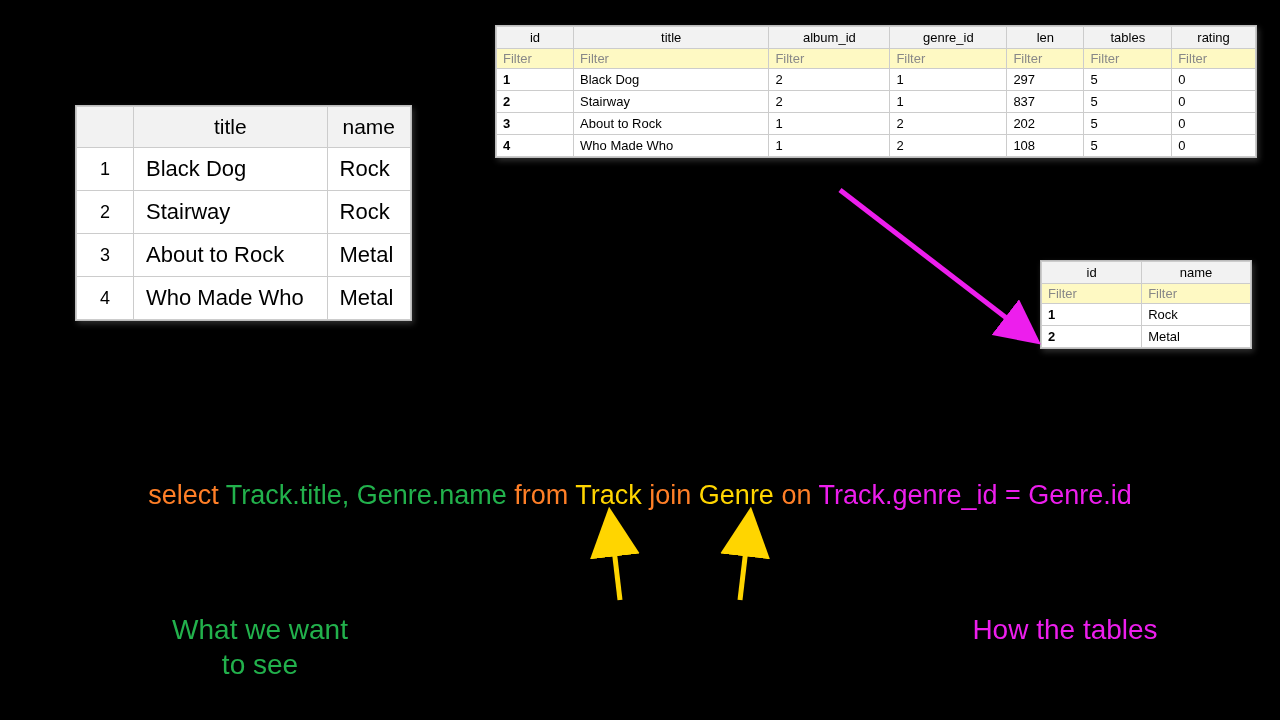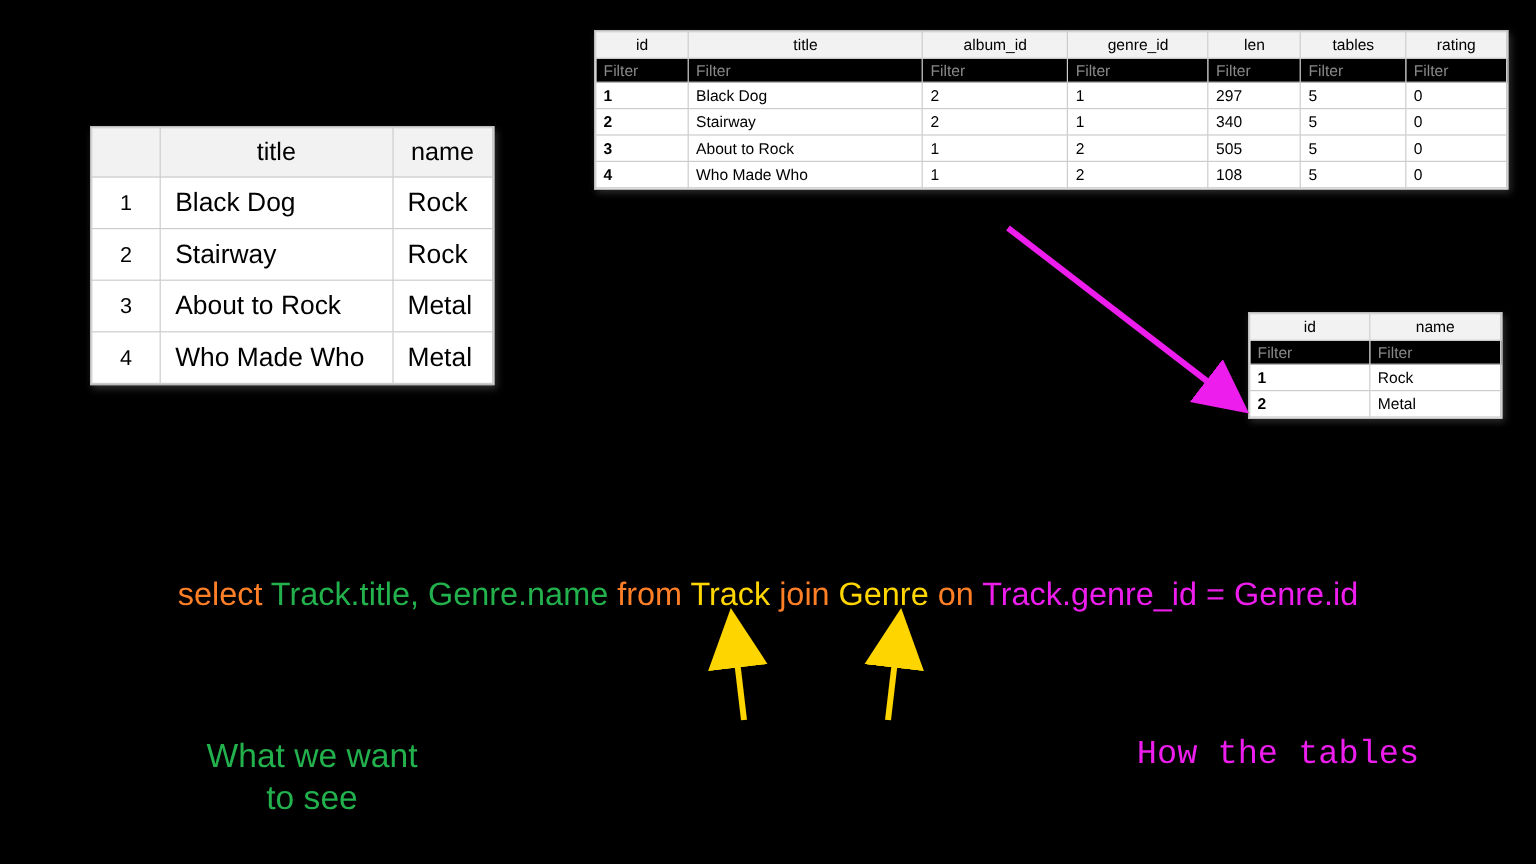--- a/index.html
+++ b/index.html
@@ -24,21 +24,21 @@
     background: #fff;
     font-weight: normal;
   }
   th {
     background: #f2f2f2;
     text-align: center;
     font-weight: normal;
     font-size: 13px;
   }
   .filter-row td {
-    background: #000000;
+    background: #fef9c3;
     color: #888;
     font-size: 12px;
     padding: 2px 6px;
   }
   .bold { font-weight: bold; }
 
   
   #result { left: 75px; top: 105px; width: 335px; }
   #result th, #result td { font-size: 22px; padding: 8px 12px; }
   #result .idx { text-align: center; width: 32px; font-size: 18px; }
@@ -69,21 +69,21 @@
 
   
   .label {
     position: absolute;
     font-size: 28px;
     text-align: center;
     line-height: 1.25;
   }
   #lbl1 { left: 100px; width: 320px; top: 612px; color: #22b14c; }
   #lbl2 { left: 480px; width: 340px; top: 612px; color: #ffd500; }
-  #lbl3 { left: 900px; width: 330px; top: 612px; color: #ed1eed; font-family: Liberation Mono, monospace; }
+  #lbl3 { left: 900px; width: 330px; top: 612px; color: #ed1eed; }
 
   svg.overlay { position:absolute; left:0; top:0; width:1280px; height:720px; pointer-events:none; }
 </style>
 </head>
 <body>
 
 <div id="result" class="panel">
   <table>
     <thead>
         <tr>
@@ -147,30 +147,30 @@
           <td>1</td>
           <td>297</td>
           <td>5</td>
           <td>0</td>
         </tr>
       <tr>
           <td class="bold">2</td>
           <td>Stairway</td>
           <td>2</td>
           <td>1</td>
-          <td>340</td>
+          <td>837</td>
           <td>5</td>
           <td>0</td>
         </tr>
       <tr>
           <td class="bold">3</td>
           <td>About to Rock</td>
           <td>1</td>
           <td>2</td>
-          <td>505</td>
+          <td>202</td>
           <td>5</td>
           <td>0</td>
         </tr>
       <tr>
           <td class="bold">4</td>
           <td>Who Made Who</td>
           <td>1</td>
           <td>2</td>
           <td>108</td>
           <td>5</td>

